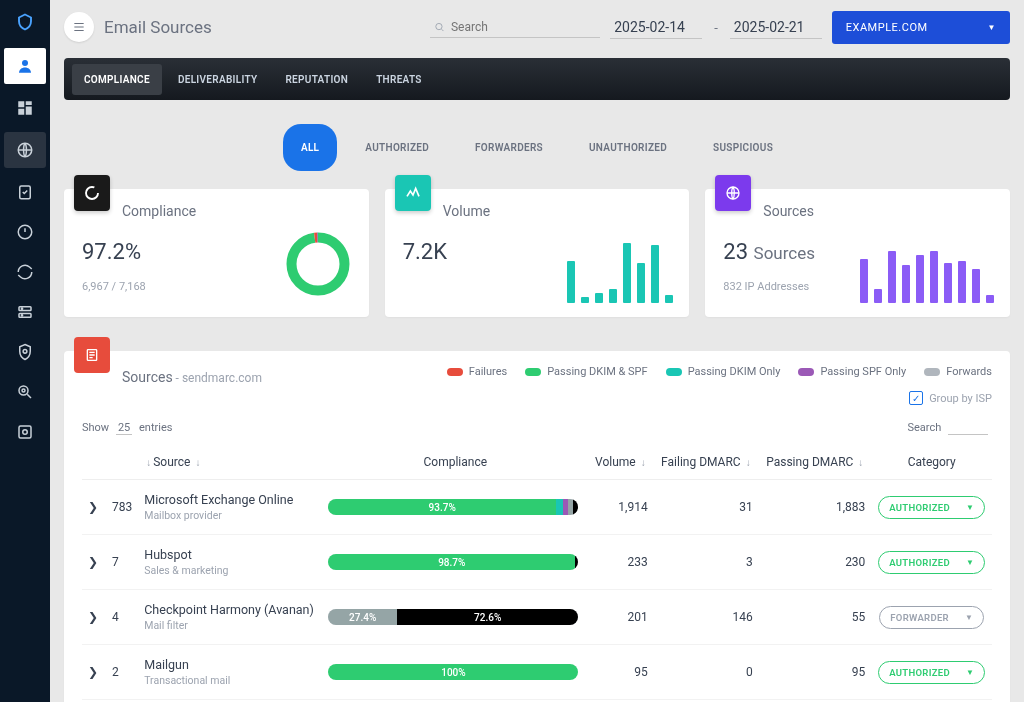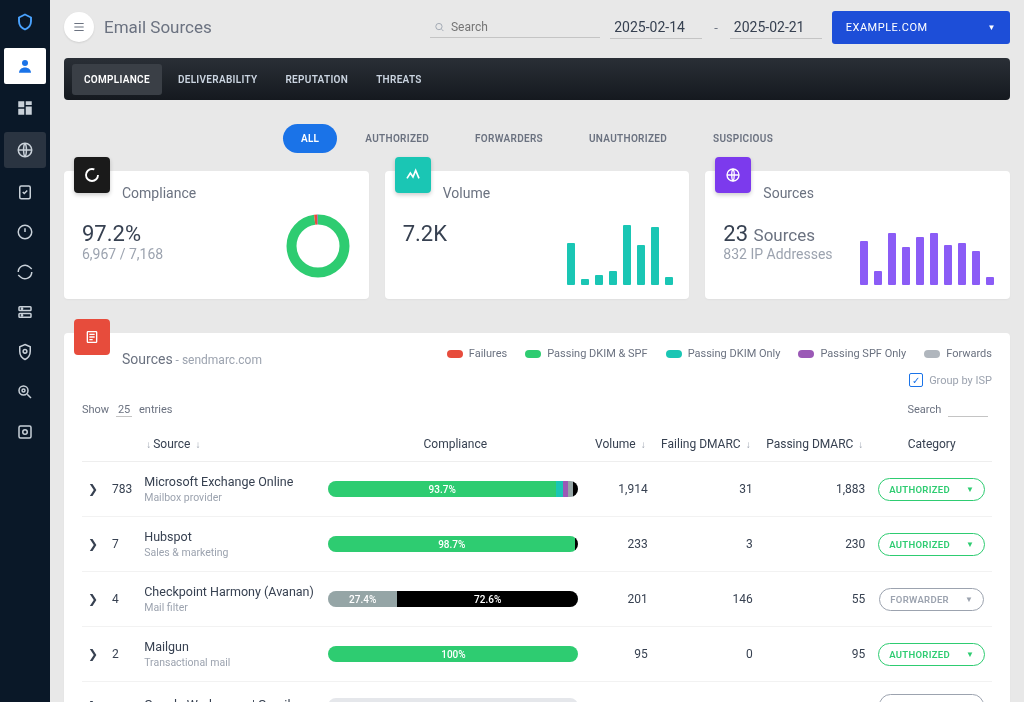--- a/index.html
+++ b/index.html
@@ -20,30 +20,30 @@
 .search-box input { border:none; background:transparent; outline:none; font-size:12px; color:#374151; width:100%; }
 .date-box { border-bottom:1px solid #c4c4c4; font-size:14px; color:#374151; padding:3px 4px; width:92px; }
 .dash { color:#6b7280; font-size:13px; padding:0 2px;}
 .domain-select { background:#1d4ed8; color:#fff; font-size:11px; padding:10px 14px; border-radius:3px; display:flex; align-items:center; gap:60px; cursor:pointer; letter-spacing:0.5px;}
 
 .tabbar { background: linear-gradient(180deg, #2a2f36 0%, #15191f 100%); border-radius:4px; height:42px; display:flex; align-items:center; padding:0 8px; gap:4px; margin-top:4px; }
 .tab { color:#cbd5e1; font-size:10px; font-weight:600; letter-spacing:0.3px; padding:10px 12px; cursor:pointer; border-radius:3px;}
 .tab.active { background:#3a3f46; color:#fff; }
 
 .filters { display:flex; justify-content:center; gap:10px; margin:24px 0 18px; }
-.filter { font-size:10px; color:#6b7280; font-weight:600; letter-spacing:0.3px; padding:9px 18px; border-radius:18px; cursor:pointer;}
+.filter { font-size:10px; color:#6b7280; font-weight:600; letter-spacing:0.3px; padding:18px 18px; border-radius:18px; cursor:pointer;}
 .filter.active { background:#1a73e8; color:#fff; }
 
 .cards { display:flex; gap:16px; }
 .card { background:#fff; border-radius:4px; flex:1; padding:18px 18px 14px; position:relative; min-height:128px; box-shadow:0 1px 2px rgba(0,0,0,0.04);}
 .card-badge { position:absolute; top:-14px; left:10px; width:36px; height:36px; border-radius:4px; display:flex; align-items:center; justify-content:center; color:#fff; box-shadow:0 2px 4px rgba(0,0,0,0.2);}
 .badge-dark{background:#1a1a1a;} .badge-teal{background:#1ac6b4;} .badge-purple{background:#7c3aed;}
 .card h4 { font-size:14px; color:#6b7280; font-weight:400; margin-left:40px; margin-top:-4px;}
 .card .big { font-size:22px; color:#374151; margin-top:20px; font-weight:400;}
-.card .sub { font-size:14px; color:#9ca3af; margin-top:0;}
+.card .sub { font-size:11px; color:#9ca3af; margin-top:16px;}
 .card .viz { position:absolute; right:16px; bottom:14px; }
 
 .donut { width:70px; height:70px; }
 .bars { display:flex; align-items:flex-end; gap:6px; height:60px;}
 .bars .b { width:8px; border-radius:1px;}
 
 .table-card { background:#fff; border-radius:4px; margin-top:34px; position:relative; padding:18px 18px 0; box-shadow:0 1px 2px rgba(0,0,0,0.04);}
 .table-badge { position:absolute; top:-14px; left:10px; width:36px; height:36px; border-radius:4px; background:#e74c3c; display:flex; align-items:center;justify-content:center; color:#fff;}
 .table-title { margin-left:40px; font-size:14px; color:#6b7280; font-weight:400;}
 .table-title .muted { color:#9ca3af; font-size:12px;}

